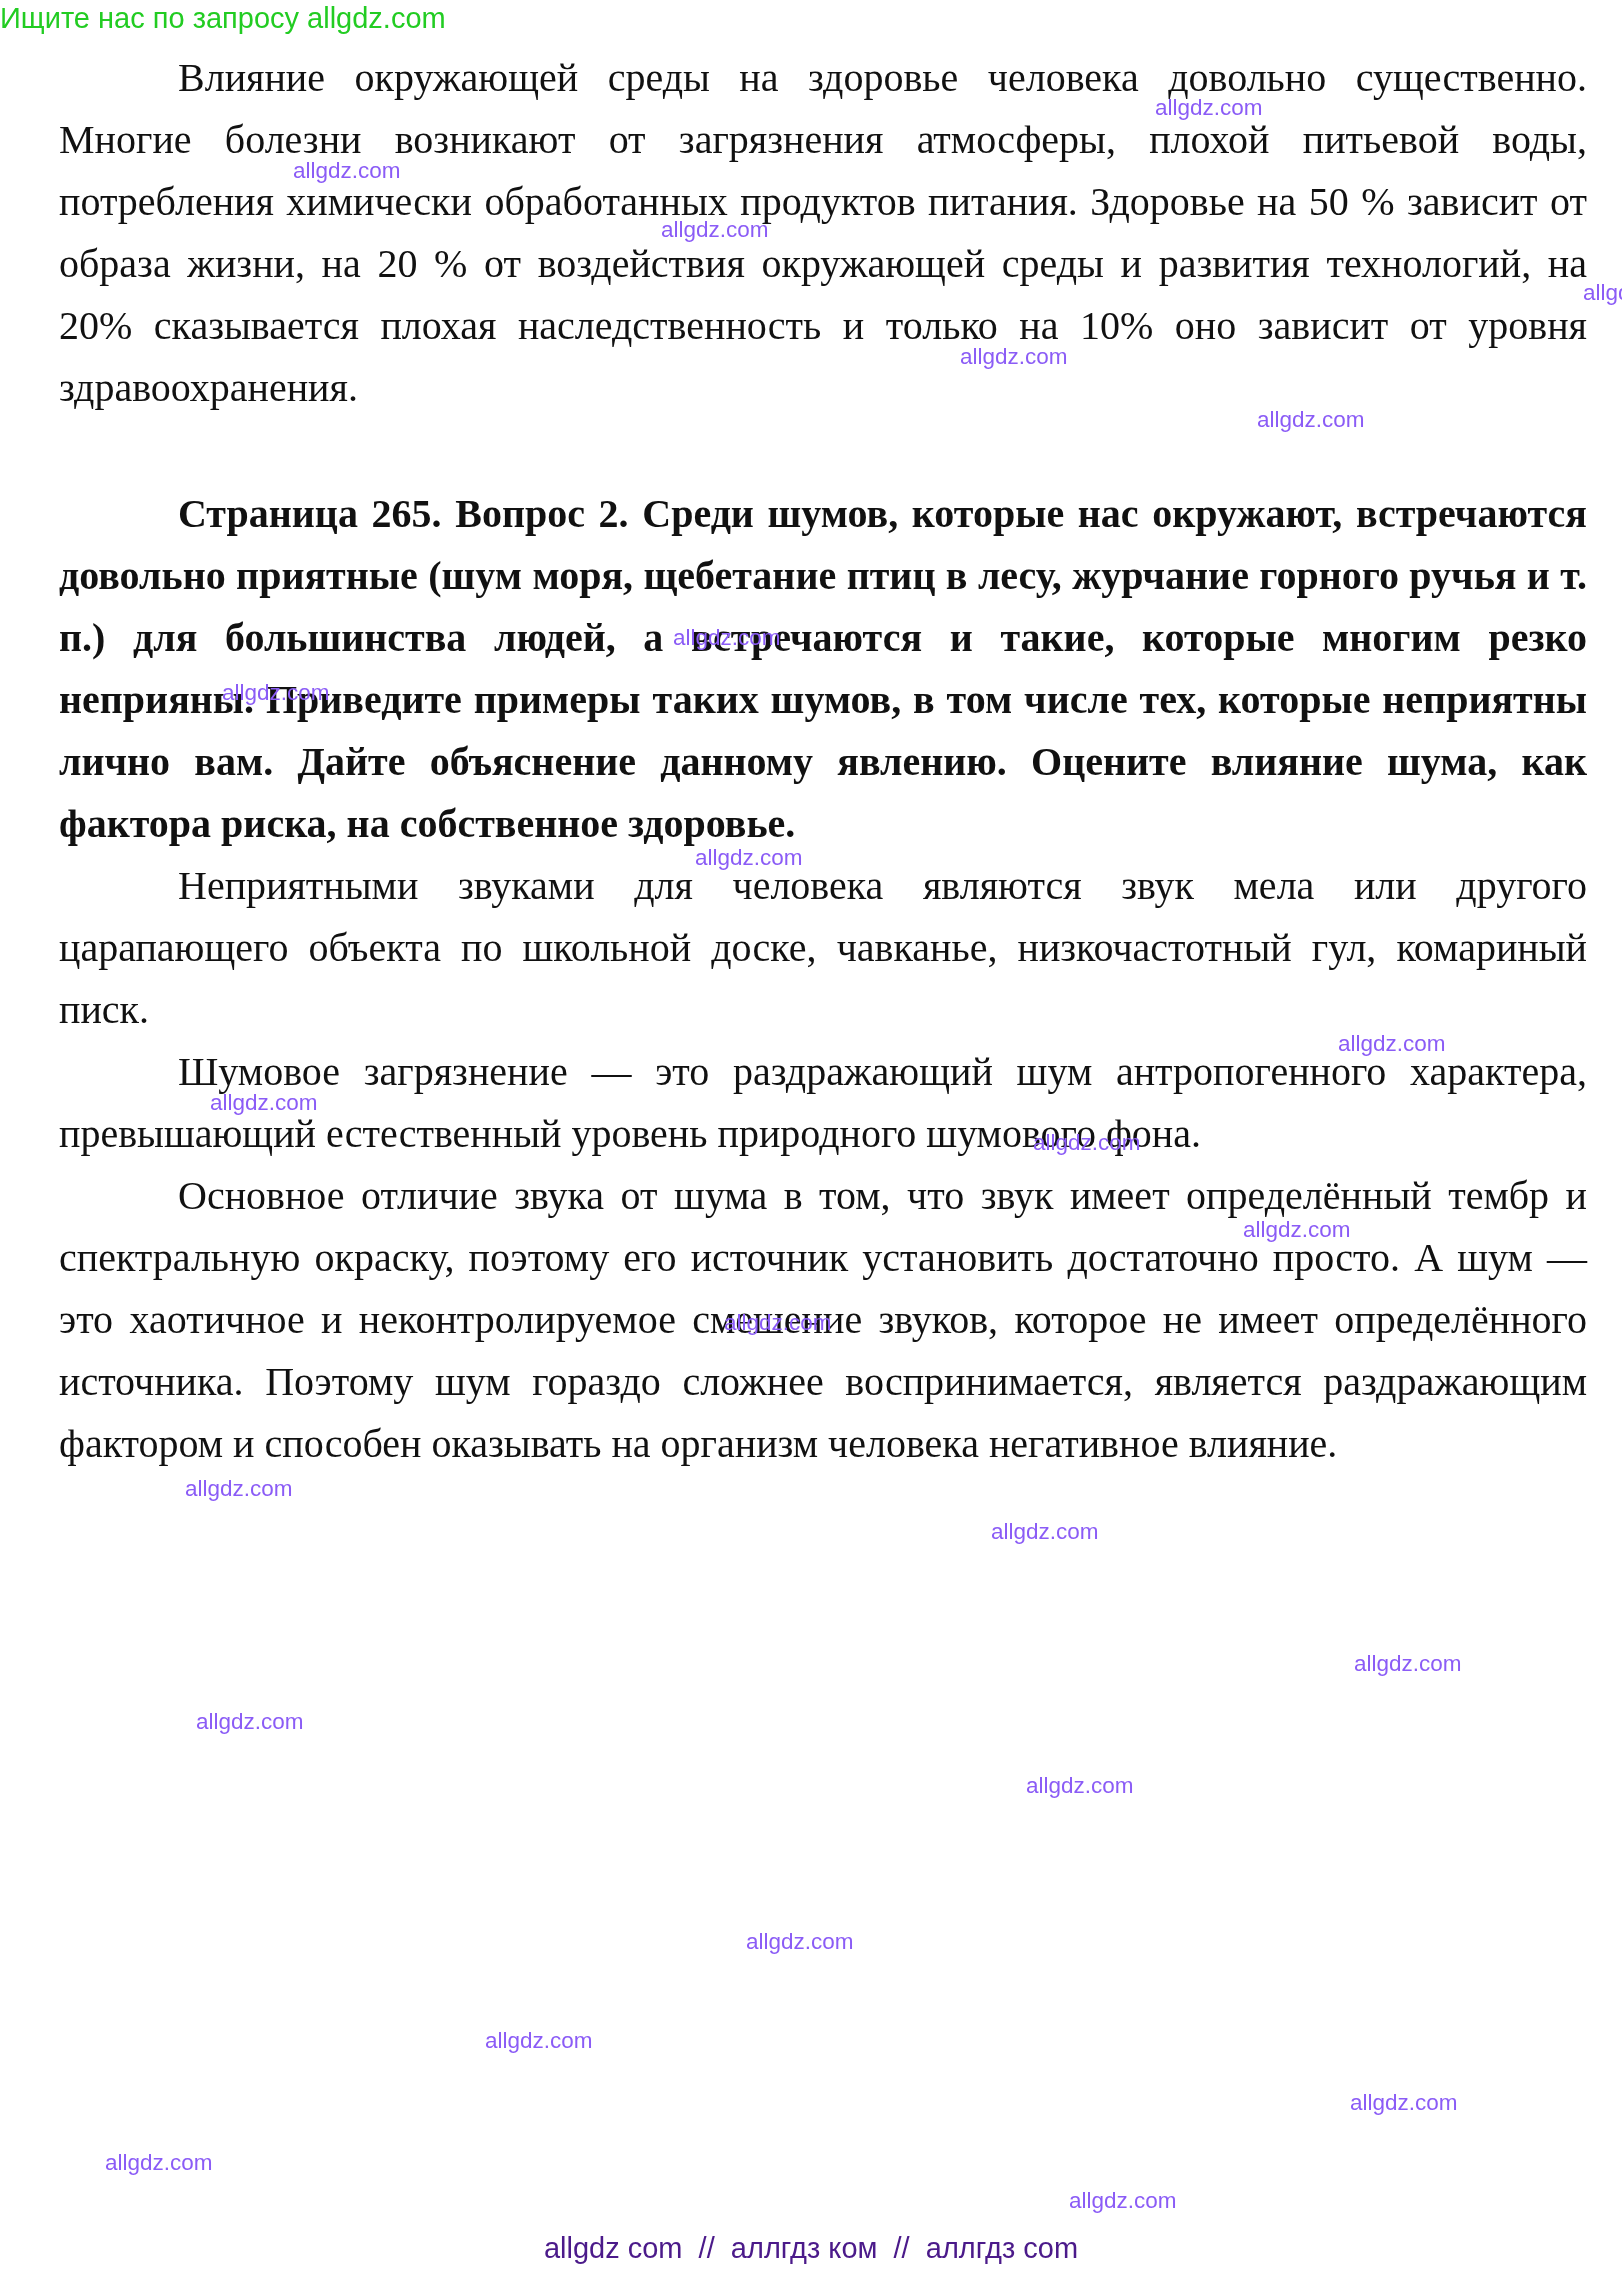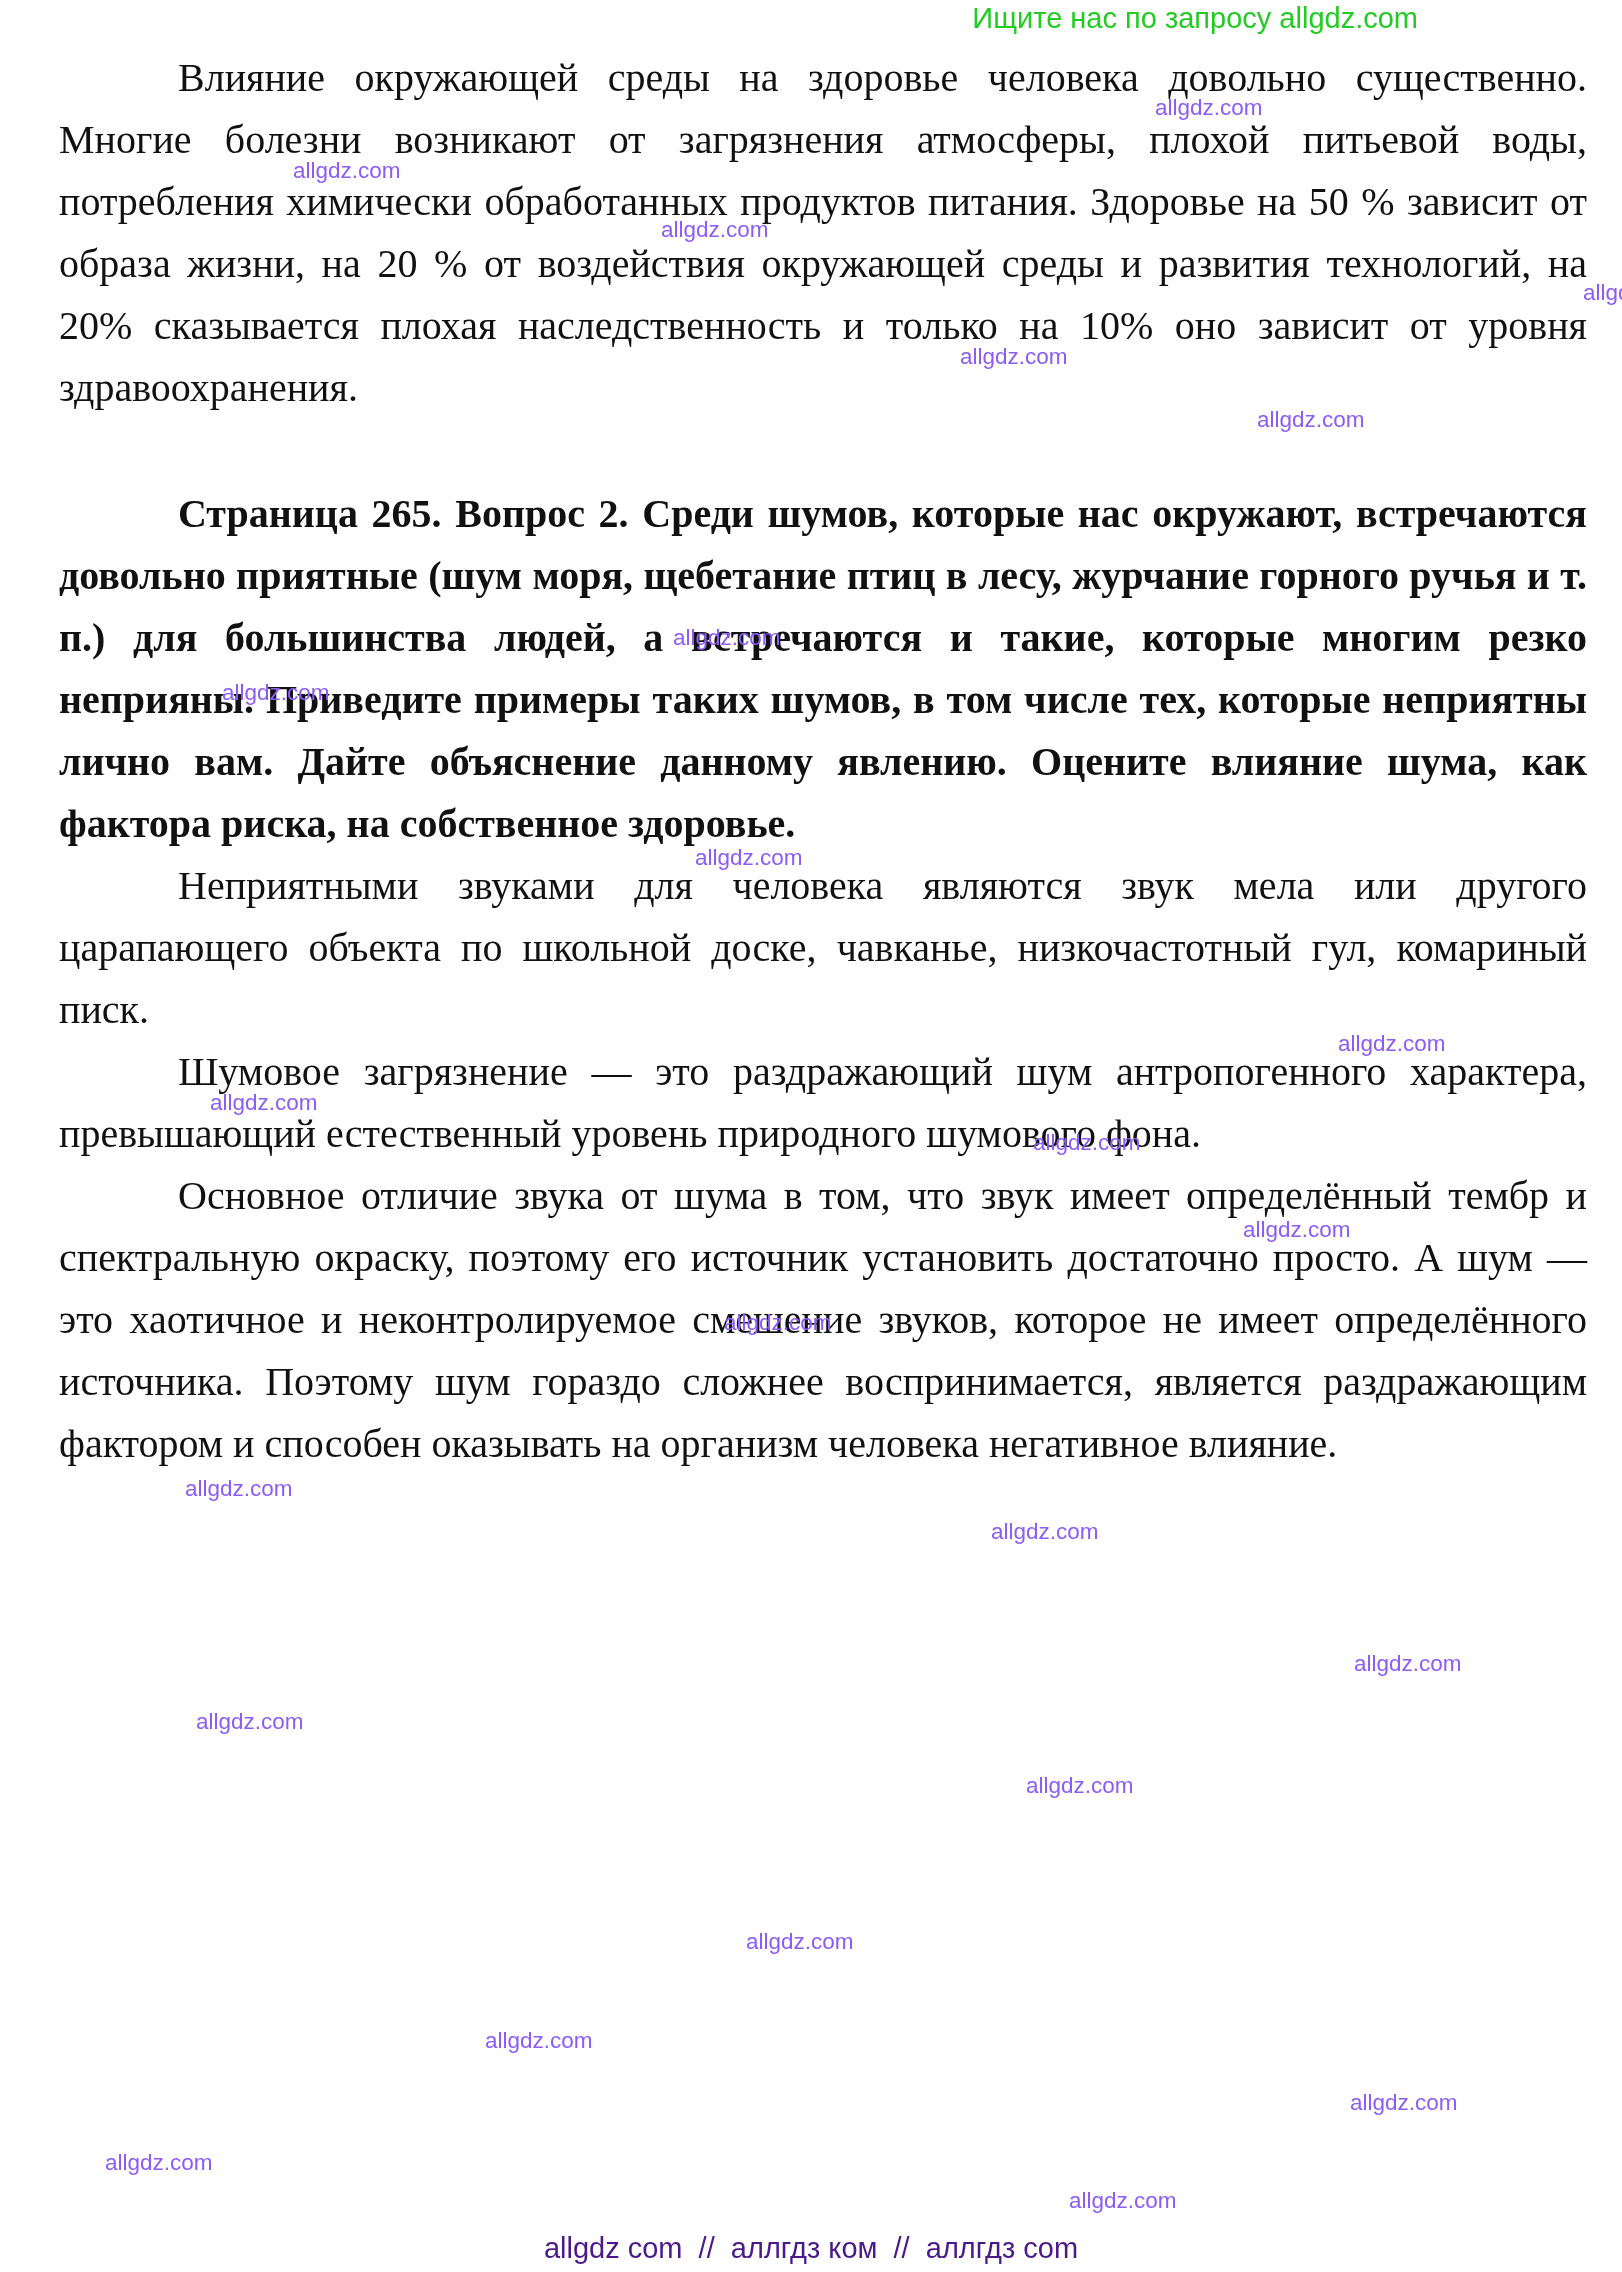--- a/index.html
+++ b/index.html
@@ -1,18 +1,18 @@
 <!DOCTYPE html>
 <html style="font-size:13px"><head>
 <meta charset="utf-8">
 <style>
   html, body { margin: 0; padding: 0; background: #ffffff; }
   body { width: 1622px; height: 2273px; position: relative; overflow: hidden; }
   .top-banner {
-    position: absolute; top: 1.6px; left: 0; width: 1418px; text-align: right;
+    position: absolute; top: 1.6px; left: 0; width: 1418px; text-align: left;
     font-family: "Liberation Sans", sans-serif; font-size: 29px; color: #22cc22;
   }
   .page {
     position: absolute; left: 59px; top: 47px; width: 1528px;
     font-family: "Liberation Serif", serif; font-size: 40px; line-height: 62px;
     color: #111111;
   }
   .para { text-align: justify; text-align-last: left; margin: 0; text-indent: 119px; }
   .para.bold { font-weight: bold; }
   .gap-lg { height: 32px; }

